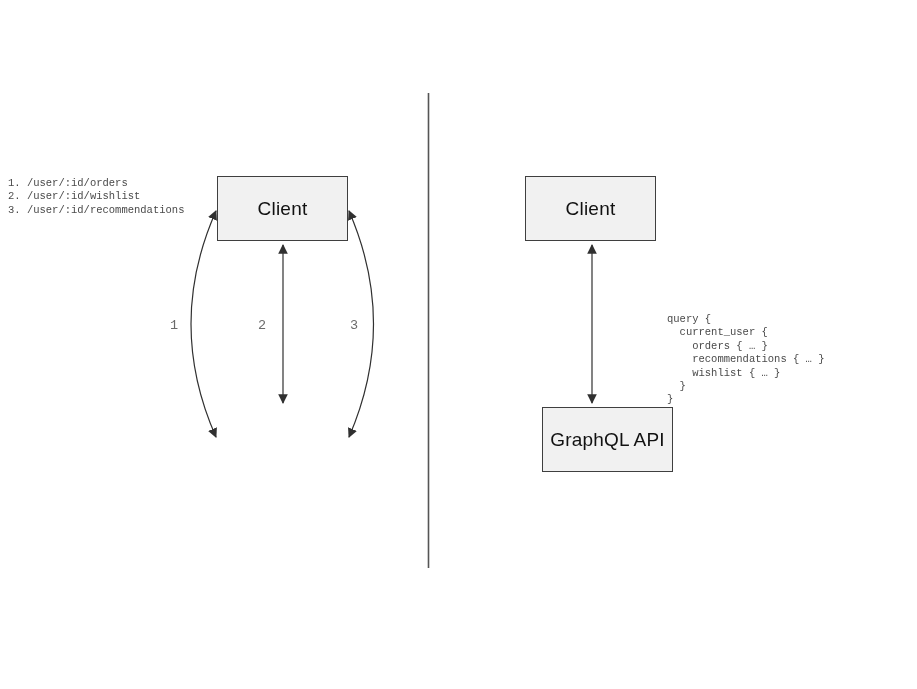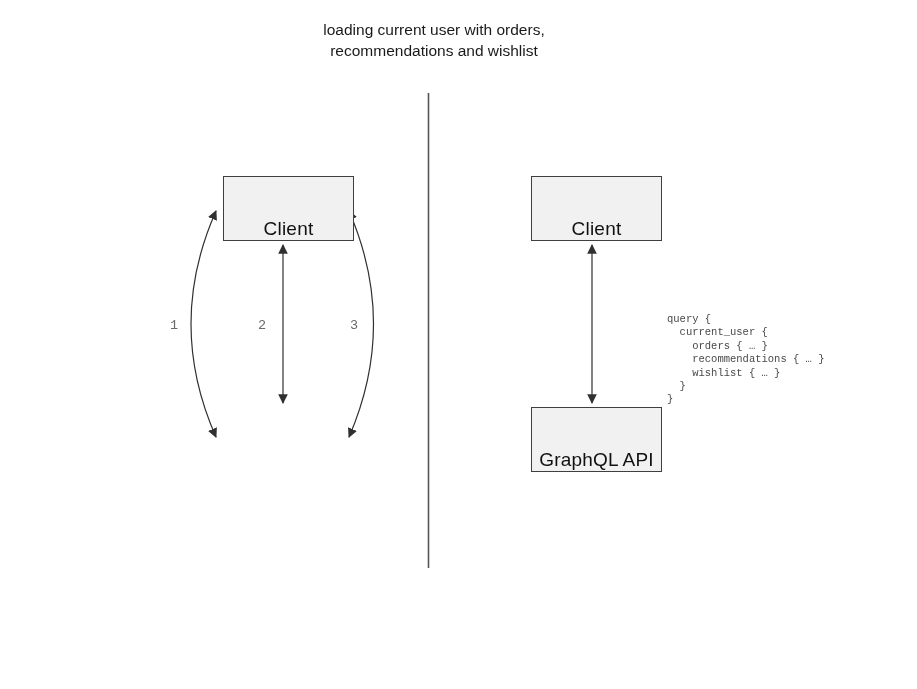--- a/index.html
+++ b/index.html
@@ -29,31 +29,31 @@
     color:var(--title-text,#1a1a1a);
   }
   .connector-layer{
     position:absolute;left:0;top:0;width:917px;height:689px;
   }
   .node{
     position:absolute;
     width:131px;height:65px;
     background:var(--box-fill,#f1f1f1);
     border:1.5px solid var(--box-border,#3f3f3f);
-    display:flex;align-items:flex-end;justify-content:center;margin-left:6px;
+    display:flex;align-items:center;justify-content:center;
   }
   .node-label{
     font-size:19px;
     color:#111111;
     letter-spacing:.2px;
   }
   .node-rest-client{left:217px;top:176px;}
   .node-rest-api{left:217px;top:407px;}
   .node-gql-client{left:525px;top:176px;}
-  .node-gql-api{left:525px;top:407px;}
+  .node-gql-api{left:542px;top:407px;}
   .note{
     position:absolute;
     font-family:"Liberation Mono","DejaVu Sans Mono",monospace;
     font-size:10.5px;line-height:13.4px;
     white-space:pre;
     color:var(--note-text,#4a4a4a);
   }
   .note-endpoints{left:8px;top:177px;}
   .note-query{left:667px;top:277px;margin-top:36px;}
   .arrow-num{
@@ -65,41 +65,42 @@
   }
   .arrow-num-1{left:174px;top:325px;}
   .arrow-num-2{left:262px;top:325px;}
   .arrow-num-3{left:354px;top:325px;}
 </style>
 </head>
 <body>
 
 <div class="canvas">
 
-  <div class="title">loading current user with orders,
-recommendations and wishlist</div>
 
   <svg class="connector-layer" width="917" height="689" viewBox="0 0 917 689" xmlns="http://www.w3.org/2000/svg">
     <defs>
       <marker id="ah" viewBox="0 0 10 10" refX="9" refY="5" markerWidth="8" markerHeight="8" orient="auto-start-reverse">
         <path d="M0,0 L10,5 L0,10 z" fill="var(--arrow-stroke,#303030)"></path>
       </marker>
     </defs>
 
     <line x1="428.5" y1="93" x2="428.5" y2="568" stroke="var(--divider-stroke,#555555)" stroke-width="1.6"></line>
 
     <path d="M 216 211 Q 166 324 216 437" fill="none" stroke="var(--arrow-stroke,#303030)" stroke-width="1.2" marker-start="url(#ah)" marker-end="url(#ah)"></path>
 
     <line x1="283" y1="245" x2="283" y2="403" stroke="var(--arrow-stroke,#303030)" stroke-width="1.2" marker-start="url(#ah)" marker-end="url(#ah)"></line>
 
     <path d="M 349 211 Q 398 324 349 437" fill="none" stroke="var(--arrow-stroke,#303030)" stroke-width="1.2" marker-start="url(#ah)" marker-end="url(#ah)"></path>
 
     <line x1="592" y1="245" x2="592" y2="403" stroke="var(--arrow-stroke,#303030)" stroke-width="1.2" marker-start="url(#ah)" marker-end="url(#ah)"></line>
   </svg>
 
+  <div class="note note-endpoints">1. /user/:id/orders
+2. /user/:id/wishlist
+3. /user/:id/recommendations</div>
 
   <div class="node node-rest-client">
     <span class="node-label">Client</span>
   </div>
 
 
   <span class="arrow-num arrow-num-1">1</span>
   <span class="arrow-num arrow-num-2">2</span>
   <span class="arrow-num arrow-num-3">3</span>
 

